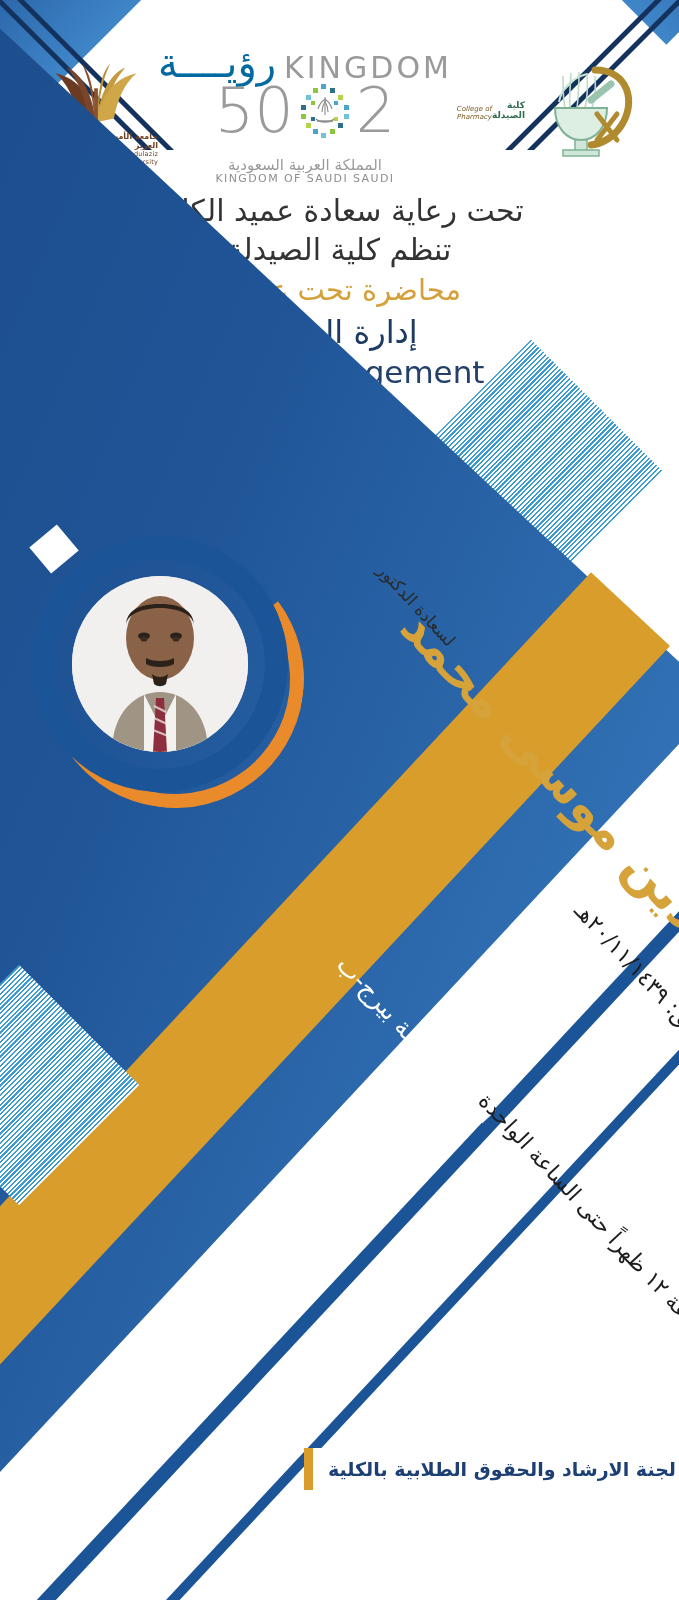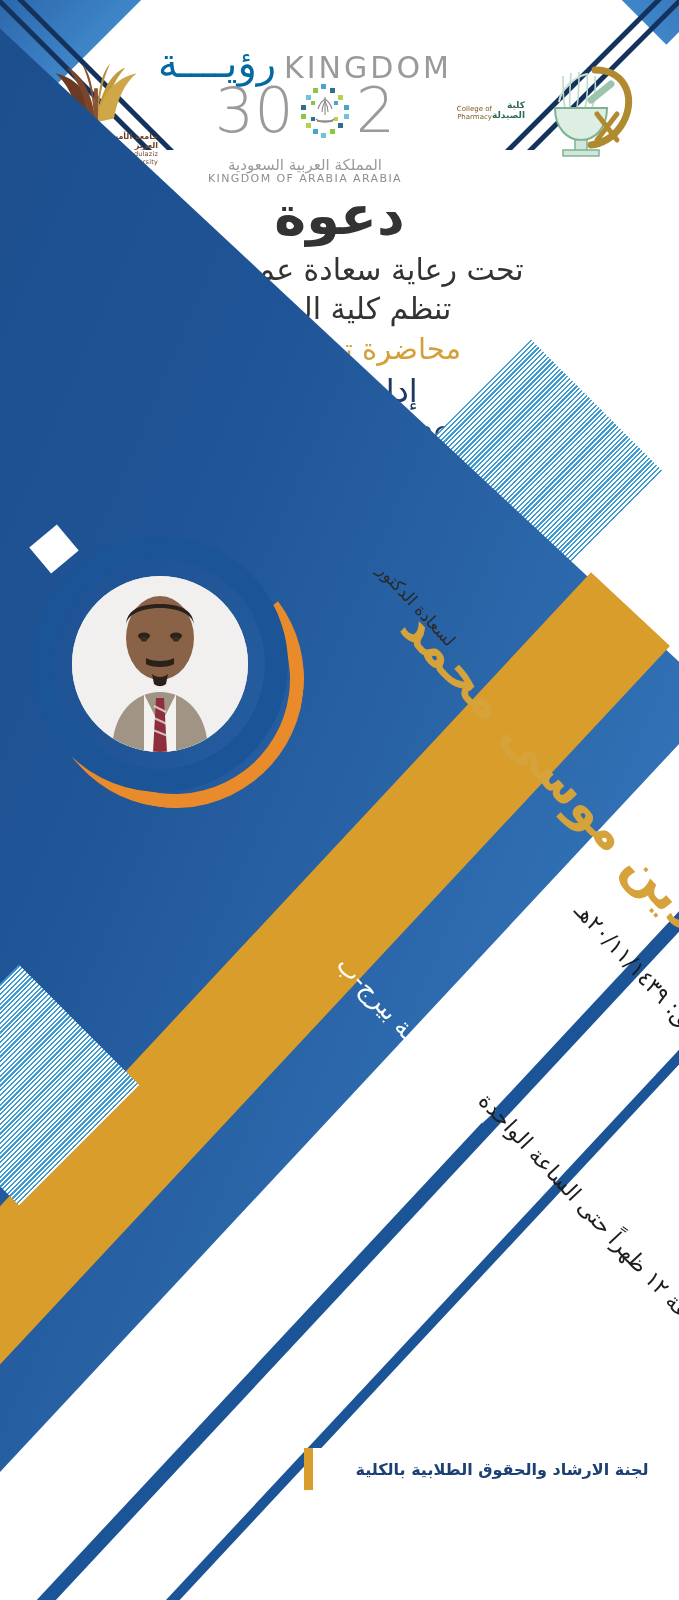--- a/index.html
+++ b/index.html
@@ -43,21 +43,21 @@
   .logo-row{
     position:absolute;top:38px;left:0;width:679px;height:150px;
     display:flex;align-items:center;justify-content:space-between;
     padding:0 34px;box-sizing:border-box;
   }
   .logo{display:flex;flex-direction:row;align-items:center;}
 
   
   .pharm-wrap{position:relative;width:120px;height:115px;}
   .pharm-cap{font-size:9px;color:#2e6b4f;font-weight:bold;margin-top:-6px;letter-spacing:.2px;}
-  .pharm-cap2{font-size:7px;color:#7a5a22;}
+  .pharm-cap2{font-size:7px;color:#7a5a22;font-style:italic;}
 
   
   .vision{display:flex;flex-direction:column;align-items:center;line-height:1;}
   .v-row1{display:flex;align-items:flex-end;gap:8px;color:#9a9a9a;font-size:30px;letter-spacing:3px;}
   .v-ar{font-size:40px;color:#0369a1;}
   .v-row2{display:flex;align-items:center;gap:2px;color:#9a9a9a;font-size:62px;font-weight:300;line-height:.9;}
   .v-emblem{width:56px;height:56px;position:relative;margin:0 1px;}
   .v-sub1{font-size:15px;color:#9a9a9a;margin-top:19px;letter-spacing:.5px;}
   .v-sub2{font-size:11px;color:#8e8e8e;letter-spacing:1.4px;}
 
@@ -165,21 +165,21 @@
     top:1088px;left:492px;transform:rotate(47deg);
     font-size:22px;color:#1d1d1d;
   }
 
   
   .footer{
     position:absolute;top:1448px;left:304px;width:396px;height:42px;
     background:#ffffff;display:flex;align-items:center;justify-content:center;
     box-sizing:border-box;border-right:9px solid #d99d2c;border-left:9px solid #d99d2c;
   }
-  .footer span{font-size:16px;color:#1c3f74;font-weight:bold;direction:rtl;}
+  .footer span{font-size:19px;color:#1c3f74;font-weight:bold;direction:rtl;}
 </style>
 </head>
 <body>
 
 <div id="poster">
 
   <div class="top-band">
     <div class="lt-fill"></div>
     <div class="lt-line" style="top:-8px;left:-6px;"></div>
     <div class="lt-line" style="top:-30px;left:-6px;"></div>
@@ -247,45 +247,44 @@
               <path d="M28 14 L28 32"></path>
               <path d="M28 16 C24 19 22 22 21 26"></path>
               <path d="M28 16 C32 19 34 22 35 26"></path>
               <path d="M28 18 C26 22 25 25 25 29"></path>
               <path d="M28 18 C30 22 31 25 31 29"></path>
             </g>
             <path d="M19 36 C23 40 33 40 37 36" stroke="#8b8b8b" stroke-width="1.6" fill="none"></path>
             <path d="M20 38 L36 38" stroke="#8b8b8b" stroke-width="1.4"></path>
           </svg>
         </span>
-        <span>30</span>
+        <span>50</span>
       </div>
       <div class="v-sub1">المملكة العربية السعودية</div>
-      <div class="v-sub2">KINGDOM OF ARABIA ARABIA</div>
+      <div class="v-sub2">KINGDOM OF SAUDI SAUDI</div>
     </div>
 
     <div class="uni">
       <div>
         <svg viewBox="0 0 130 70" width="124" height="66">
           <path d="M65 66 C60 40 48 20 22 14 C34 24 42 40 46 62 Z" fill="#6b3a22"></path>
           <path d="M65 66 C61 38 52 16 34 8 C46 22 54 40 56 62 Z" fill="#7a452a"></path>
           <path d="M65 66 C63 36 60 14 50 4 C58 20 62 42 63 62 Z" fill="#8a5230"></path>
           <path d="M65 66 C67 36 70 14 80 4 C72 20 68 42 67 62 Z" fill="#b98f36"></path>
           <path d="M65 66 C69 38 78 16 96 8 C84 22 76 40 74 62 Z" fill="#c49a3f"></path>
           <path d="M65 66 C70 40 82 20 108 14 C96 24 88 40 84 62 Z" fill="#cfa648"></path>
           <rect x="63" y="30" width="4" height="38" fill="#8a5230"></rect>
         </svg>
       </div>
       <div class="uni-ar">جامعة الأمير سطام بن عبد العزيز</div>
       <div class="uni-en">Prince Sattam bin Abdulaziz University</div>
     </div>
   </div>
 
   <div class="headline">
-    <div class="h-invite">دعوة</div>
     <div class="h-patron">تحت رعاية سعادة عميد الكلية</div>
     <div class="h-org">تنظم كلية الصيدلة</div>
     <div class="h-lecture">محاضرة تحت عنوان</div>
     <div class="h-title-ar">إدارة الوقت</div>
     <div class="h-title-en">Time Management</div>
   </div>
 
   <div class="stripe-sq sq-right"></div>
   <div class="tri-navy"></div>
 

